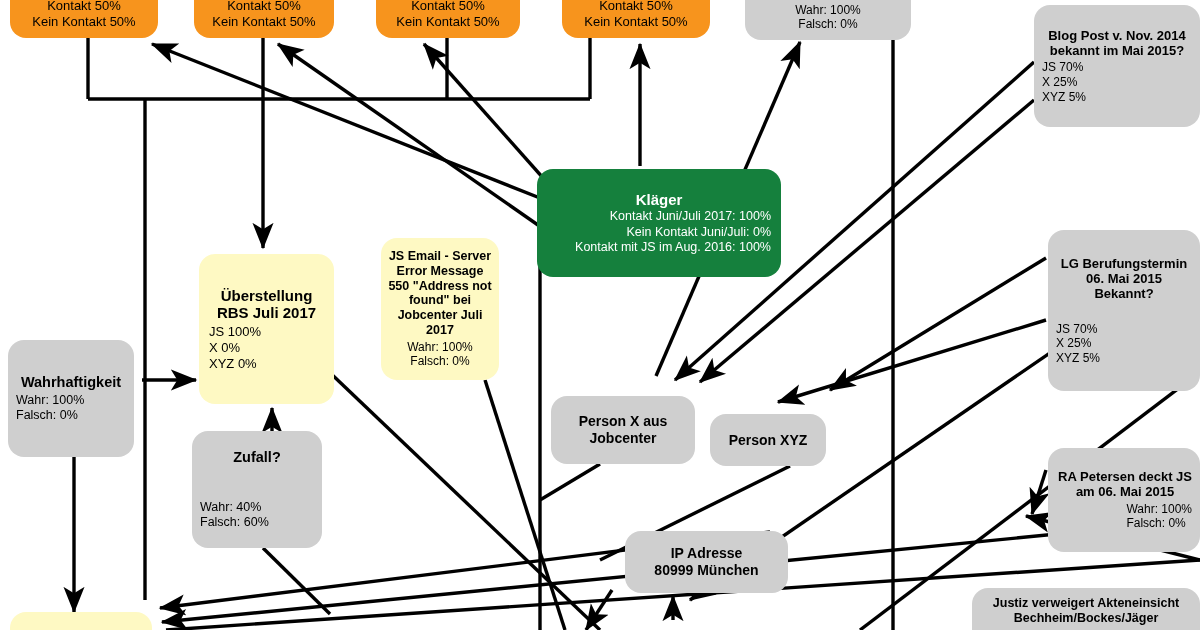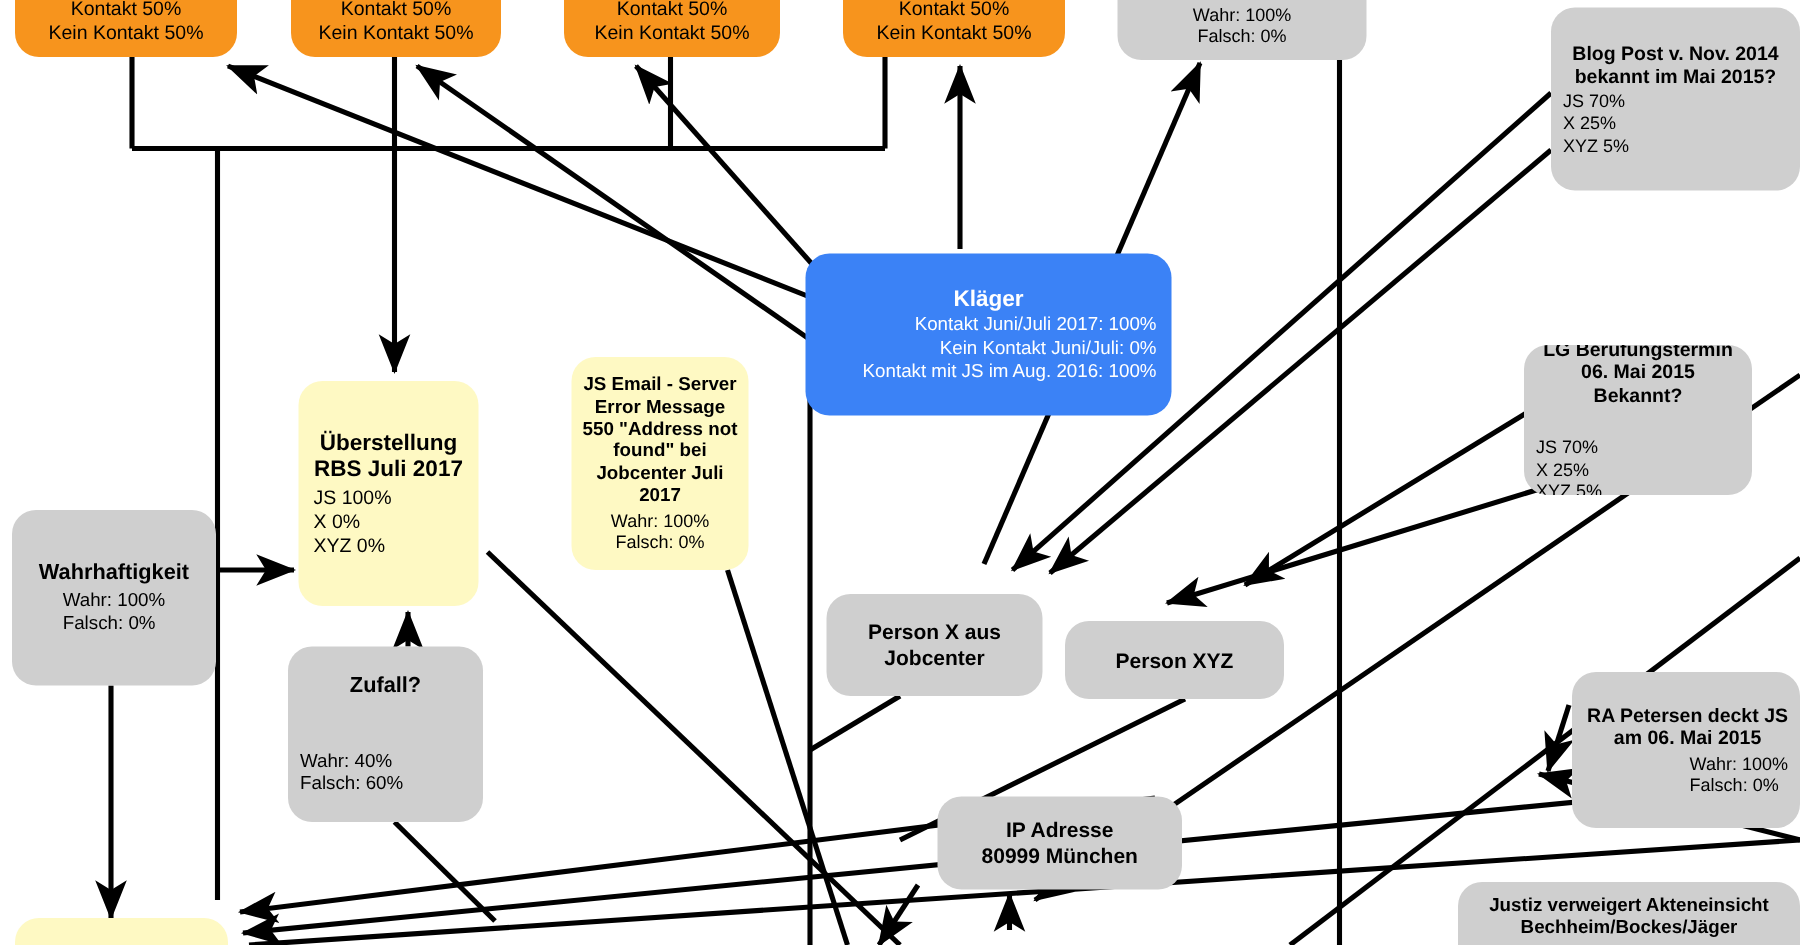--- a/index.html
+++ b/index.html
@@ -40,21 +40,21 @@
     text-align: center;
     line-height: 1.18;
   }
   .node .stats {
     line-height: 1.22;
     margin-top: 2px;
   }
   .node.gray  { background: #cfcfcf; color: #000; }
   .node.orange{ background: #f7941d; color: #000; }
   .node.teal  { background: #fef9c3; color: #000; }
-  .node.dark  { background: #3b82f6; color: #ffffff; }
+  .node.dark  { background: #15803d; color: #ffffff; }
 </style>
 </head>
 <body>
 
 <div id="canvas">
 
   <svg id="edges" viewBox="0 0 1200 630" xmlns="http://www.w3.org/2000/svg">
     <defs>
       <marker id="ah" markerWidth="9" markerHeight="9" refX="7.4" refY="3.4" orient="auto" markerUnits="strokeWidth">
         <path d="M0,0.3 L7.8,3.4 L0,6.5 L1.9,3.4 Z" fill="#000"></path>
@@ -148,21 +148,21 @@
       <div class="title" style="font-size: 13px;">
         <div>Blog Post v. Nov. 2014</div>
         <div>bekannt im Mai 2015?</div>
       </div>
       <div class="stats" style="font-size: 12px; text-align: left;">
         <div>JS 70%</div>
         <div>X 25%</div>
         <div>XYZ 5%</div>
       </div>
     </div>
-    <div class="node gray" style="left: 1016px; top: 230px; width: 152px; height: 100px; padding: 8px; gap: 18px;">
+    <div class="node gray" style="left: 1048px; top: 230px; width: 152px; height: 161px; padding: 8px; gap: 18px;">
       <div class="title" style="font-size: 13px;">
         <div>LG Berufungstermin</div>
         <div>06. Mai 2015</div>
         <div>Bekannt?</div>
       </div>
       <div class="stats" style="font-size: 12px; text-align: left;">
         <div>JS 70%</div>
         <div>X 25%</div>
         <div>XYZ 5%</div>
       </div>
@@ -189,21 +189,21 @@
     <div class="node dark" style="left: 537px; top: 169px; width: 244px; height: 108px; padding: 10px;">
       <div class="title" style="font-size: 15px;">
         <div>Kläger</div>
       </div>
       <div class="stats" style="font-size: 12.5px; text-align: right; margin-top: 1px;">
         <div>Kontakt Juni/Juli 2017: 100%</div>
         <div>Kein Kontakt Juni/Juli: 0%</div>
         <div>Kontakt mit JS im Aug. 2016: 100%</div>
       </div>
     </div>
-    <div class="node teal" style="left: 199px; top: 254px; width: 120px; height: 150px; padding: 8px 10px;">
+    <div class="node teal" style="left: 199px; top: 254px; width: 135px; height: 150px; padding: 8px 10px;">
       <div class="title" style="font-size: 15px;">
         <div>Überstellung</div>
         <div>RBS Juli 2017</div>
       </div>
       <div class="stats" style="font-size: 13px; text-align: left;">
         <div>JS 100%</div>
         <div>X 0%</div>
         <div> XYZ 0%</div>
       </div>
     </div>
@@ -214,21 +214,21 @@
         <div>550 "Address not</div>
         <div>found" bei</div>
         <div>Jobcenter Juli</div>
         <div>2017</div>
       </div>
       <div class="stats" style="font-size: 12px; text-align: center;">
         <div>Wahr: 100%</div>
         <div>Falsch: 0%</div>
       </div>
     </div>
-    <div class="node gray" style="left: 8px; top: 340px; width: 136px; height: 117px; padding: 8px; align-items: center;">
+    <div class="node gray" style="left: 8px; top: 340px; width: 126px; height: 117px; padding: 8px;">
       <div class="title" style="font-size: 14.5px;">
         <div>Wahrhaftigkeit</div>
       </div>
       <div class="stats" style="font-size: 12.5px; text-align: left;">
         <div>Wahr: 100%</div>
         <div>Falsch: 0%</div>
       </div>
     </div>
     <div class="node gray" style="left: 192px; top: 431px; width: 130px; height: 117px; padding: 8px; gap: 32px;">
       <div class="title" style="font-size: 14.5px;">
@@ -238,21 +238,21 @@
         <div>Wahr: 40%</div>
         <div>Falsch: 60%</div>
       </div>
     </div>
     <div class="node gray" style="left: 551px; top: 396px; width: 144px; height: 68px; padding: 16px 8px;">
       <div class="title" style="font-size: 14px;">
         <div>Person X aus</div>
         <div>Jobcenter</div>
       </div>
     </div>
-    <div class="node gray" style="left: 710px; top: 414px; width: 146px; height: 52px; padding: 4px 8px;">
+    <div class="node gray" style="left: 710px; top: 414px; width: 116px; height: 52px; padding: 4px 8px;">
       <div class="title" style="font-size: 14px;">
         <div>Person XYZ</div>
       </div>
     </div>
     <div class="node gray" style="left: 611px; top: 531px; width: 163px; height: 62px; padding: 6px 8px; margin-left: 14px;">
       <div class="title" style="font-size: 14px;">
         <div>IP Adresse</div>
         <div>80999 München</div>
       </div>
     </div>

